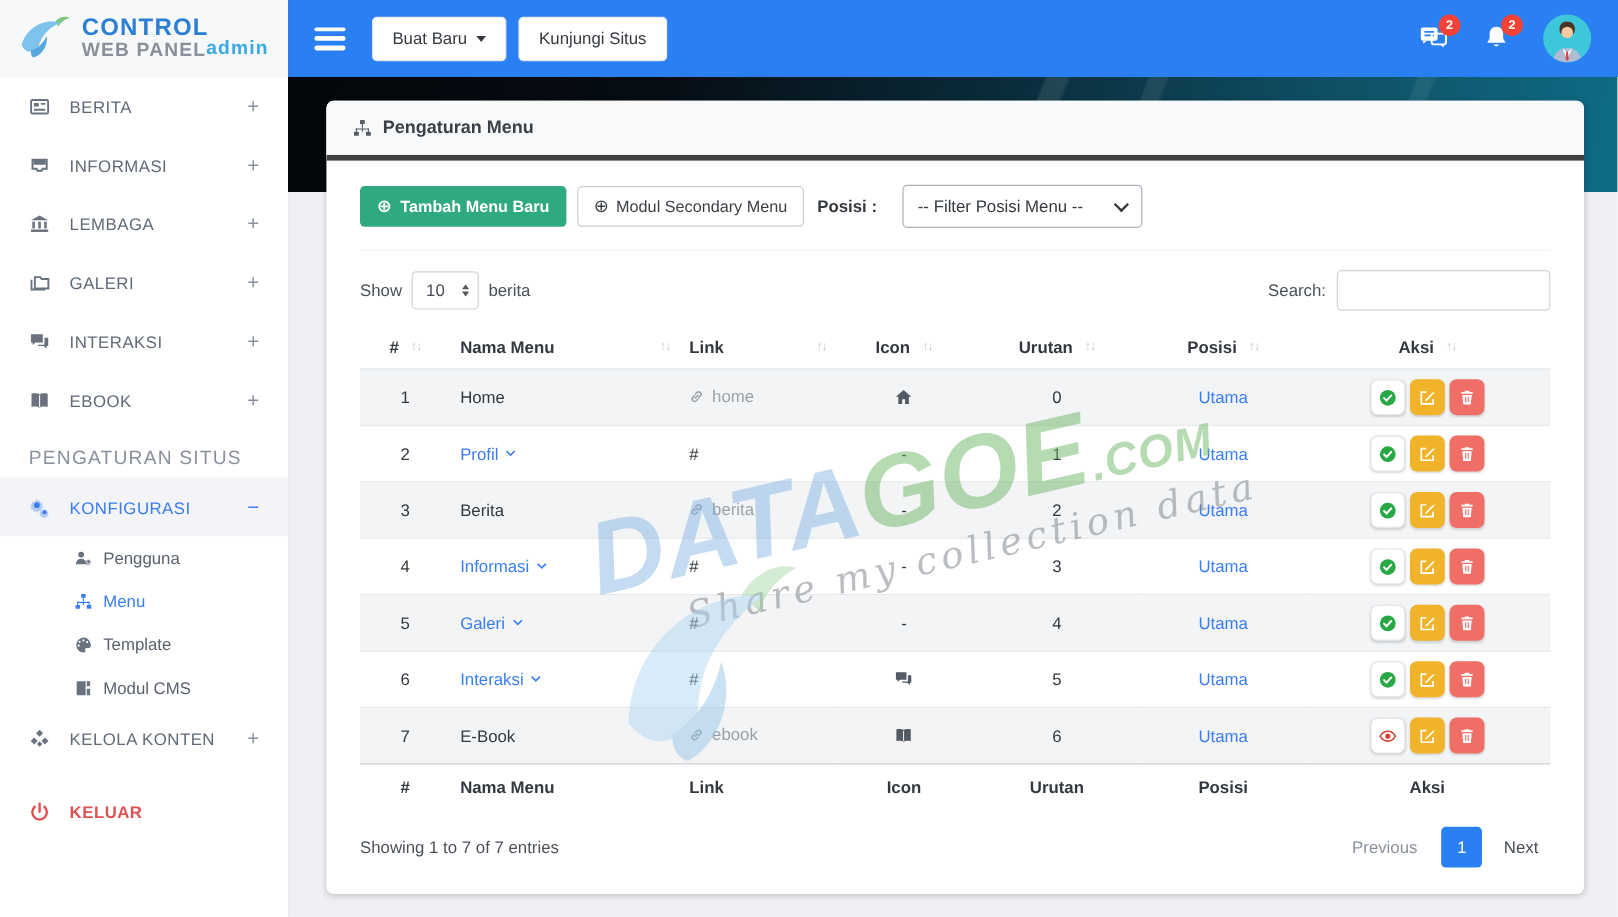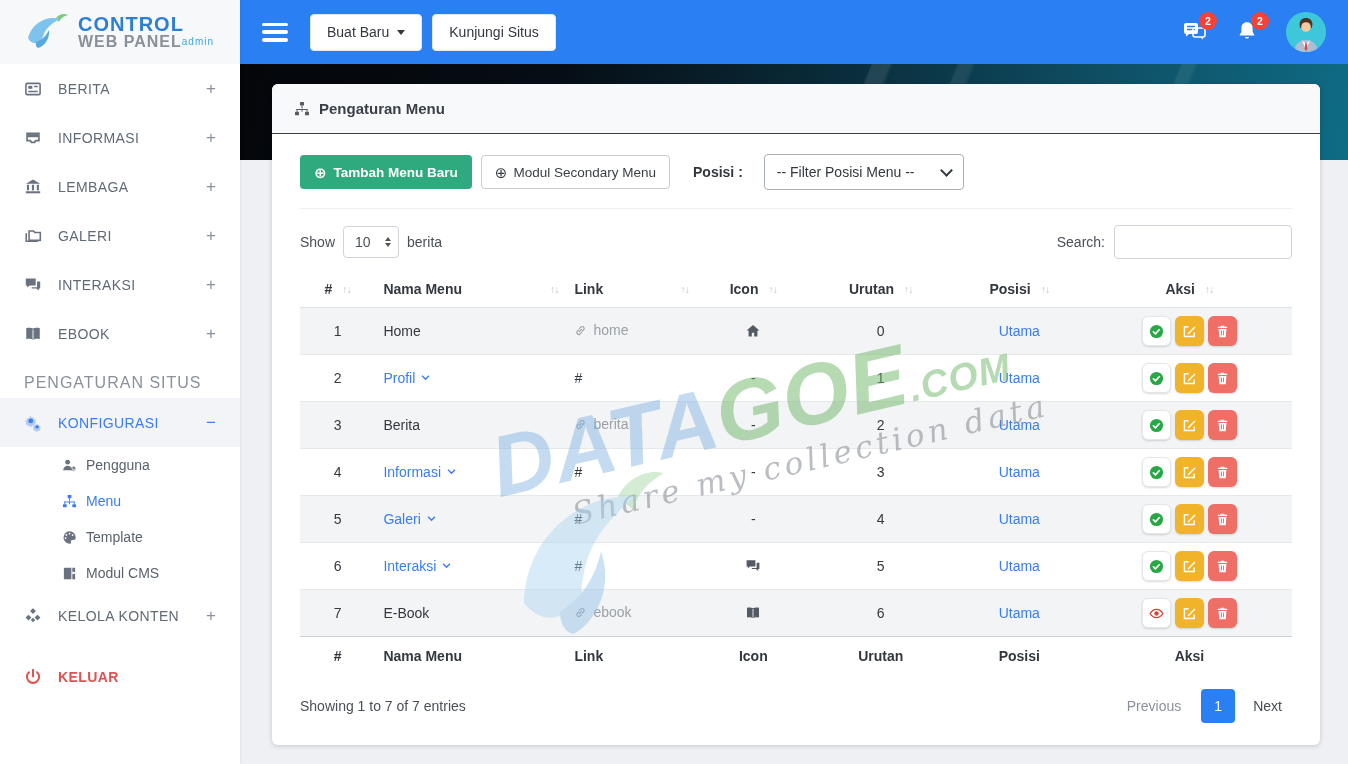--- a/index.html
+++ b/index.html
@@ -5,21 +5,21 @@
   *{box-sizing:border-box;margin:0;padding:0}
   html,body{width:1348px;height:764px;overflow:hidden}
   body{font-family:"Liberation Sans","DejaVu Sans",sans-serif;background:#eef0f4;color:#3a3f46;font-size:14px}
 
   
   .sidebar{position:fixed;left:0;top:0;bottom:0;width:240px;background:#fff;z-index:30;box-shadow:1px 0 3px rgba(0,0,0,.06)}
   .logo-area{height:64px;display:flex;align-items:center;justify-content:center;gap:6px;background:#f7f8fa}
   .logo-text{line-height:1}
   .logo-line1{font-size:20px;font-weight:bold;color:#2d7fd3;letter-spacing:1px}
   .logo-line2{font-size:16px;font-weight:bold;color:#8a9099;letter-spacing:1px}
-  .logo-admin{font-size:10px;color:#3aa9e0;font-weight:normal;vertical-align:2px}
+  .logo-admin{font-size:16px;color:#3aa9e0;font-weight:bold;vertical-align:2px}
   .side-item{display:flex;align-items:center;height:49px;padding:0 24px;color:#606a76;cursor:pointer}
   .side-item .s-icon{width:18px;height:18px;margin-right:16px;color:#6a7280;flex:0 0 18px}
   .side-item .s-label{flex:1;font-size:14px;letter-spacing:.4px}
   .side-item .s-toggle{color:#8a919c;font-size:17px}
   .side-section{padding:16px 24px 6px;font-size:16px;font-weight:normal;letter-spacing:1px;color:#8a919c}
   .side-item.active-parent{background:#f2f4f7;color:#3a7df0}
   .side-item.active-parent .s-icon,.side-item.active-parent .s-label,.side-item.active-parent .s-toggle{color:#3a7df0}
   .sub-item{display:flex;align-items:center;height:36px;padding:0 24px 0 62px;color:#5a626d;cursor:pointer;font-size:14px}
   .sub-item .s-icon{width:15px;height:15px;margin-right:9px;color:#6a7280;flex:0 0 15px}
   .sub-item.active,.sub-item.active .s-icon{color:#3a7df0}
@@ -35,29 +35,29 @@
   .tb-right{margin-left:auto;display:flex;align-items:center;gap:26px}
   .tb-icon{position:relative;width:26px;height:26px;color:#fff;cursor:pointer}
   .badge{position:absolute;top:-7px;right:-9px;background:#f44336;color:#fff;font-size:10.5px;min-width:18px;height:18px;border-radius:9px;display:flex;align-items:center;justify-content:center;font-weight:bold;padding:0 4px}
   .avatar{width:40px;height:40px;border-radius:50%;overflow:hidden;cursor:pointer;background:#35c3d6}
 
   
   .main{margin-left:240px;padding-top:64px;position:relative;min-height:764px}
   .banner{position:absolute;top:64px;left:0;right:0;height:96px;background:linear-gradient(100deg,#04060a 0%,#060d14 28%,#0a2e3d 55%,#0f5066 78%,#0e6c85 100%);overflow:hidden}
   .banner::after{content:"";position:absolute;inset:0;background:linear-gradient(112deg,transparent 55%,rgba(255,255,255,.10) 55.2% 56.6%,transparent 57% 62.5%,rgba(255,255,255,.08) 62.7% 63.8%,transparent 64.2% 82%,rgba(255,255,255,.07) 82.2% 83.2%,transparent 83.6%)}
   .card{position:relative;z-index:5;margin:20px 28px 0 32px;background:#fff;border-radius:6px;box-shadow:0 1px 5px rgba(0,0,0,.18)}
-  .card-header{height:50px;display:flex;align-items:center;gap:9px;padding:0 22px;background:#f8f9fb;border-bottom:1px solid #404040;border-radius:6px 6px 0 0;font-size:15px;font-weight:bold;color:#3a3f48}
+  .card-header{height:50px;display:flex;align-items:center;gap:9px;padding:0 22px;background:#f8f9fb;border-bottom:5px solid #404040;border-radius:6px 6px 0 0;font-size:15px;font-weight:bold;color:#3a3f48}
   .card-header .h-icon{width:16px;height:16px;color:#555c66}
   .card-body{padding:20px 28px 22px;position:relative}
 
   .toolbar{display:flex;align-items:center;gap:9px;padding-bottom:18px;border-bottom:1px solid #eef0f2;margin-bottom:16px}
   .btn-green{background:#2fa97e;color:#fff;border:none;border-radius:4px;height:34px;padding:0 14px;font-size:13.5px;font-weight:bold;display:flex;align-items:center;gap:7px;cursor:pointer;font-family:inherit}
   .btn-outline{background:#fff;color:#3a3f46;border:1px solid #c9ced4;border-radius:4px;height:34px;padding:0 13px;font-size:13.5px;display:flex;align-items:center;gap:6px;cursor:pointer;font-family:inherit}
   .plus-glyph{font-size:15px;line-height:1}
-  .posisi-label{margin-left:14px;font-weight:bold;color:#33383f}
+  .posisi-label{margin-left:2px;font-weight:bold;color:#33383f}
   .filter-select{margin-left:12px;width:200px;height:36px;border:1px solid #a9b0b8;border-radius:4px;display:flex;align-items:center;justify-content:space-between;padding:0 12px;color:#33383f;cursor:pointer;background:#fff}
   .chev{width:9px;height:9px;border-right:2px solid #33383f;border-bottom:2px solid #33383f;transform:rotate(45deg);margin-top:-4px}
 
   .dt-controls{display:flex;align-items:center;justify-content:space-between;margin-bottom:12px;color:#4a5058}
   .show-wrap{display:flex;align-items:center;gap:8px}
   .len-select{width:56px;height:32px;border:1px solid #ced4da;border-radius:4px;display:flex;align-items:center;justify-content:space-between;padding:0 7px 0 11px;background:#fff;cursor:pointer}
   .spin{display:flex;flex-direction:column;gap:2px}
   .spin i{width:0;height:0;border-left:3.5px solid transparent;border-right:3.5px solid transparent}
   .spin .up{border-bottom:4.5px solid #555}
   .spin .dn{border-top:4.5px solid #555}

